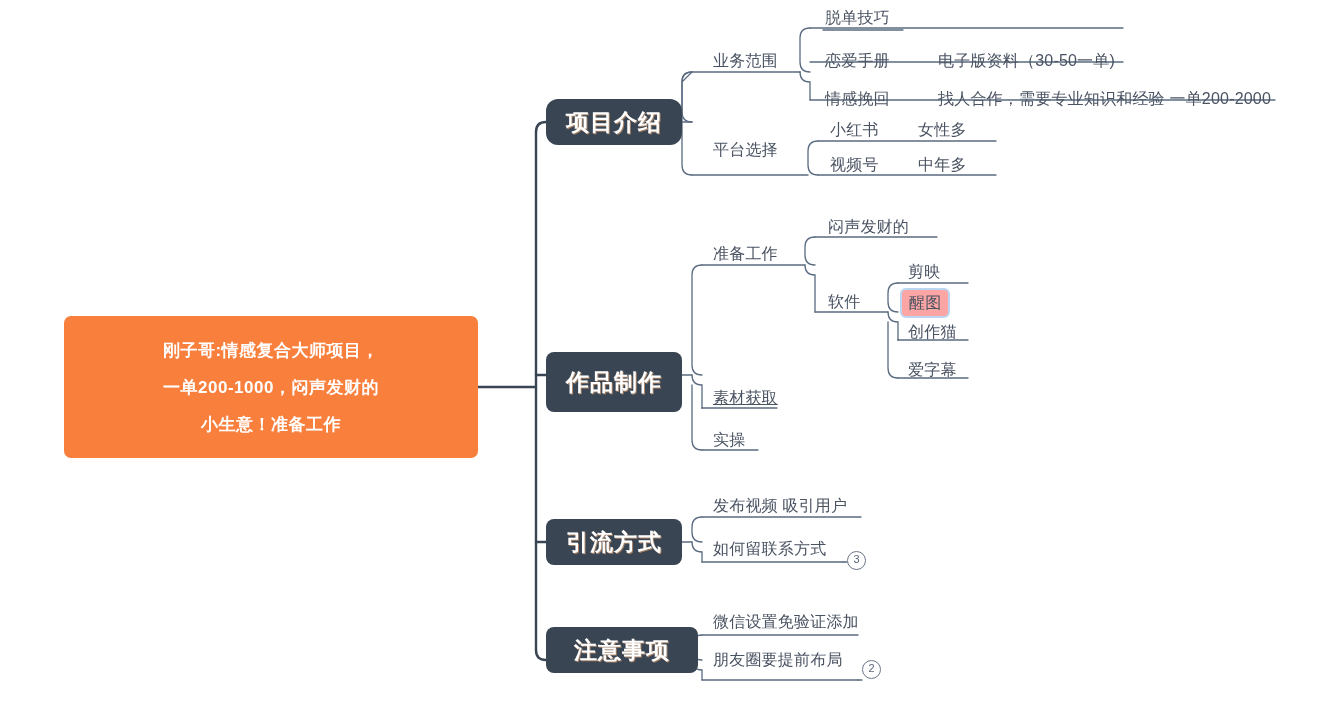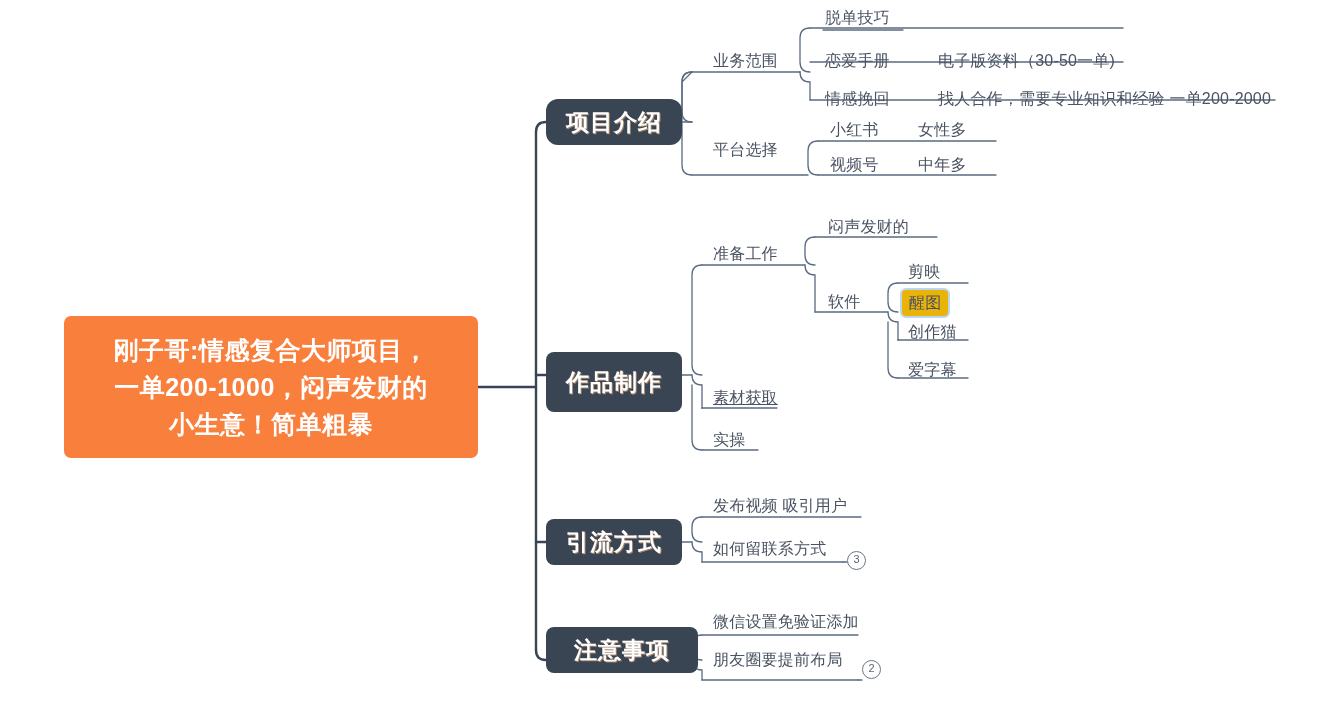--- a/index.html
+++ b/index.html
@@ -11,21 +11,21 @@
   #wires{position:absolute;left:0;top:0;width:1324px;height:714px;pointer-events:none;}
 
   
   .root-node{
     position:absolute;
     box-sizing:border-box;
     background:#f97f3d;
     border-radius:7px;
     color:#ffffff;
     font-weight:bold;
-    font-size:25px;
+    font-size:17px;
     line-height:37px;
     text-align:center;
     display:flex;align-items:center;justify-content:center;
     padding:6px 14px;
     letter-spacing:0.5px;
   }
   .root-node span{display:block;}
 
   
   .main-node{
@@ -48,21 +48,21 @@
     font-size:16px;
     color:#4a5362;
     white-space:nowrap;
     line-height:19px;
     letter-spacing:.2px;
   }
   .leaf.sel{
     box-sizing:border-box;
     border:2px solid #bcd6f2;
     border-radius:6px;
-    background:#eab308;
+    background:#fca5a5;
     padding:3px 7px 4px 7px;
   }
 
   
   .badge{
     position:absolute;
     width:17px;height:17px;
     border:1px solid #6b7789;
     border-radius:50%;
     background:#ffffff;
@@ -149,21 +149,21 @@
 
       <path d="M843,562 L847,562"></path>
       <path d="M858,680 L862,680"></path>
     </g>
   </svg>
 
   <div class="root-node" style="left:64px;top:316px;width:414px;height:142px;">
     <div>
       <span>刚子哥:情感复合大师项目，</span>
       <span>一单200-1000，闷声发财的</span>
-      <span>小生意！简单粗暴</span>
+      <span>小生意！准备工作</span>
     </div>
   </div>
 
   <div class="main-node" style="left:546px;top:99px;width:136px;height:46px;border-radius:12px;">项目介绍</div>
 
   <div class="main-node" style="left:546px;top:352px;width:136px;height:60px;">作品制作</div>
 
   <div class="main-node" style="left:546px;top:519px;width:136px;height:46px;">引流方式</div>
 
   <div class="main-node" style="left:546px;top:627px;width:152px;height:46px;">注意事项</div>

